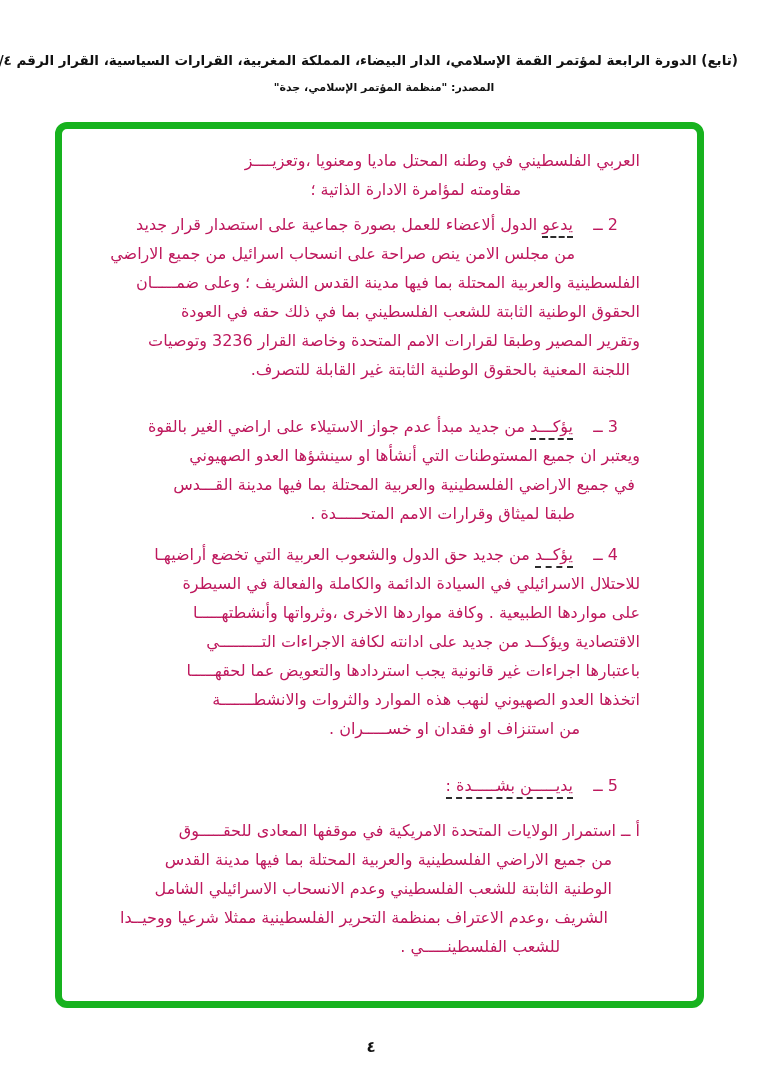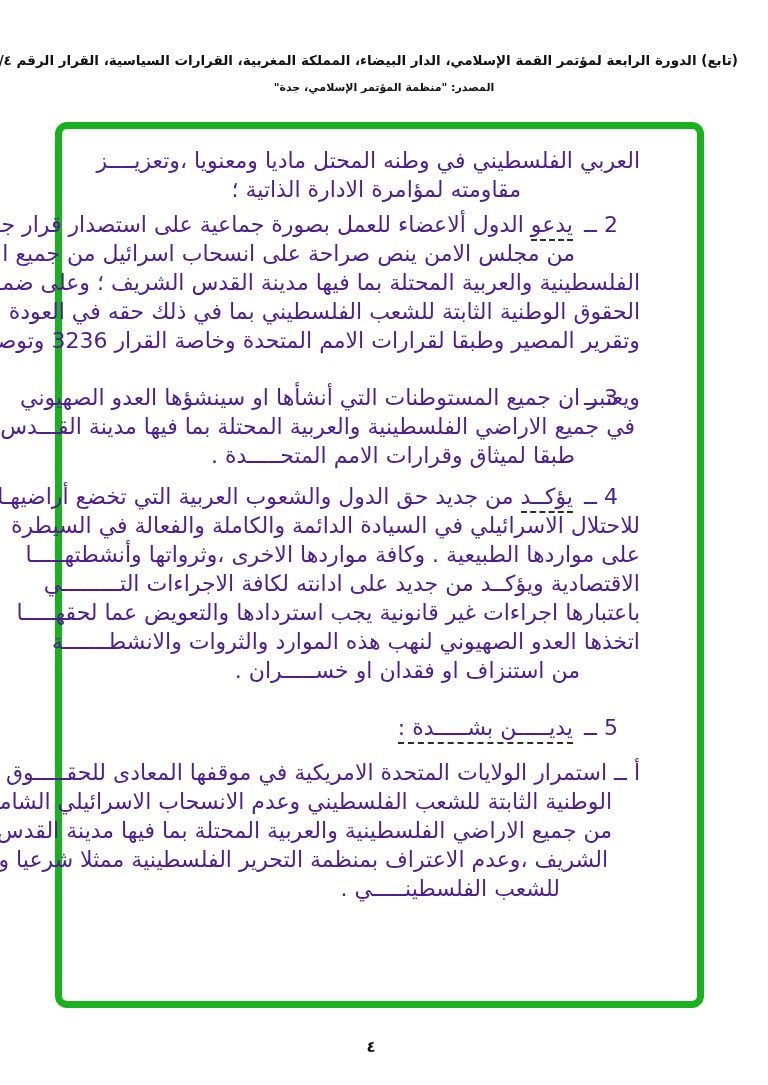--- a/index.html
+++ b/index.html
@@ -31,22 +31,22 @@
     width:649px;height:886px;
     box-sizing:border-box;
     border:7px solid #17b21e;
     border-radius:12px;
     background:transparent;
   }
   
   .content{
     position:absolute;top:146px;left:90px;right:128px;
     direction:rtl;text-align:right;
-    font-size:22px;line-height:29px;
-    color:#4c1d95;
+    font-size:16px;line-height:29px;
+    color:#be185d;
   }
   .line{white-space:nowrap;}
   .item{position:relative;}
   .num{
     position:absolute;right:22px;top:0;
     white-space:nowrap;
   }
   .fl{margin-right:67px;}            
   .mr5{margin-right:5px;}
   .mr8{margin-right:0;}
@@ -91,24 +91,26 @@
       <div class="line mr140">مقاومته لمؤامرة الادارة الذاتية ؛</div>
     </div>
 
     <div class="item gap6">
       <span class="num">2 ــ</span>
       <div class="line fl"><span class="u-dash">يدعو</span> <span>الدول ألاعضاء للعمل بصورة جماعية على استصدار قرار جديد</span></div>
       <div class="line mr65">من مجلس الامن ينص صراحة على انسحاب اسرائيل من جميع الاراضي</div>
       <div class="line">الفلسطينية والعربية المحتلة بما فيها مدينة القدس الشريف ؛ وعلى ضمـــــان</div>
       <div class="line mr8">الحقوق الوطنية الثابتة للشعب الفلسطيني بما في ذلك حقه في العودة</div>
       <div class="line">وتقرير المصير وطبقا لقرارات الامم المتحدة وخاصة القرار 3236 وتوصيات</div>
+      <div class="line mr10">اللجنة المعنية بالحقوق الوطنية الثابتة غير القابلة للتصرف.</div>
     </div>
 
     <div class="item gap28">
       <span class="num">3 ــ</span>
+      <div class="line fl"><span class="u-dash">يؤكـــد</span> <span>من جديد مبدأ عدم جواز الاستيلاء على اراضي الغير بالقوة</span></div>
       <div class="line mr8">ويعتبر ان جميع المستوطنات التي أنشأها او سينشؤها العدو الصهيوني</div>
       <div class="line mr5">في جميع الاراضي الفلسطينية والعربية المحتلة بما فيها مدينة القـــدس</div>
       <div class="line mr65">طبقا لميثاق وقرارات الامم المتحـــــدة .</div>
     </div>
 
     <div class="item gap12">
       <span class="num">4 ــ</span>
       <div class="line fl"><span class="u-dash">يؤكــد</span> <span>من جديد حق الدول والشعوب العربية التي تخضع أراضيهـا</span></div>
       <div class="line">للاحتلال الاسرائيلي في السيادة الدائمة والكاملة والفعالة في السيطرة</div>
       <div class="line">على مواردها الطبيعية . وكافة مواردها الاخرى ،وثرواتها وأنشطتهـــــا</div>
@@ -118,22 +120,22 @@
       <div class="line mr60">من استنزاف او فقدان او خســـــران .</div>
     </div>
 
     <div class="item gap28">
       <span class="num">5 ــ</span>
       <div class="line fl"><span class="u-dash">يديـــــن بشـــــدة :</span></div>
     </div>
 
     <div class="item gap16">
       <div class="line">أ ــ استمرار الولايات المتحدة الامريكية في موقفها المعادى للحقـــــوق</div>
+      <div class="line mr28">من جميع الاراضي الفلسطينية والعربية المحتلة بما فيها مدينة القدس</div>
       <div class="line mr28">الوطنية الثابتة للشعب الفلسطيني وعدم الانسحاب الاسرائيلي الشامل</div>
-      <div class="line mr28">من جميع الاراضي الفلسطينية والعربية المحتلة بما فيها مدينة القدس</div>
       <div class="line mr22">الشريف ،وعدم الاعتراف بمنظمة التحرير الفلسطينية ممثلا شرعيا ووحيــدا</div>
       <div class="line mr80">للشعب الفلسطينـــــي .</div>
     </div>
 
   </div>
 
   <div class="pageno">٤</div>
 
 </div>
 

